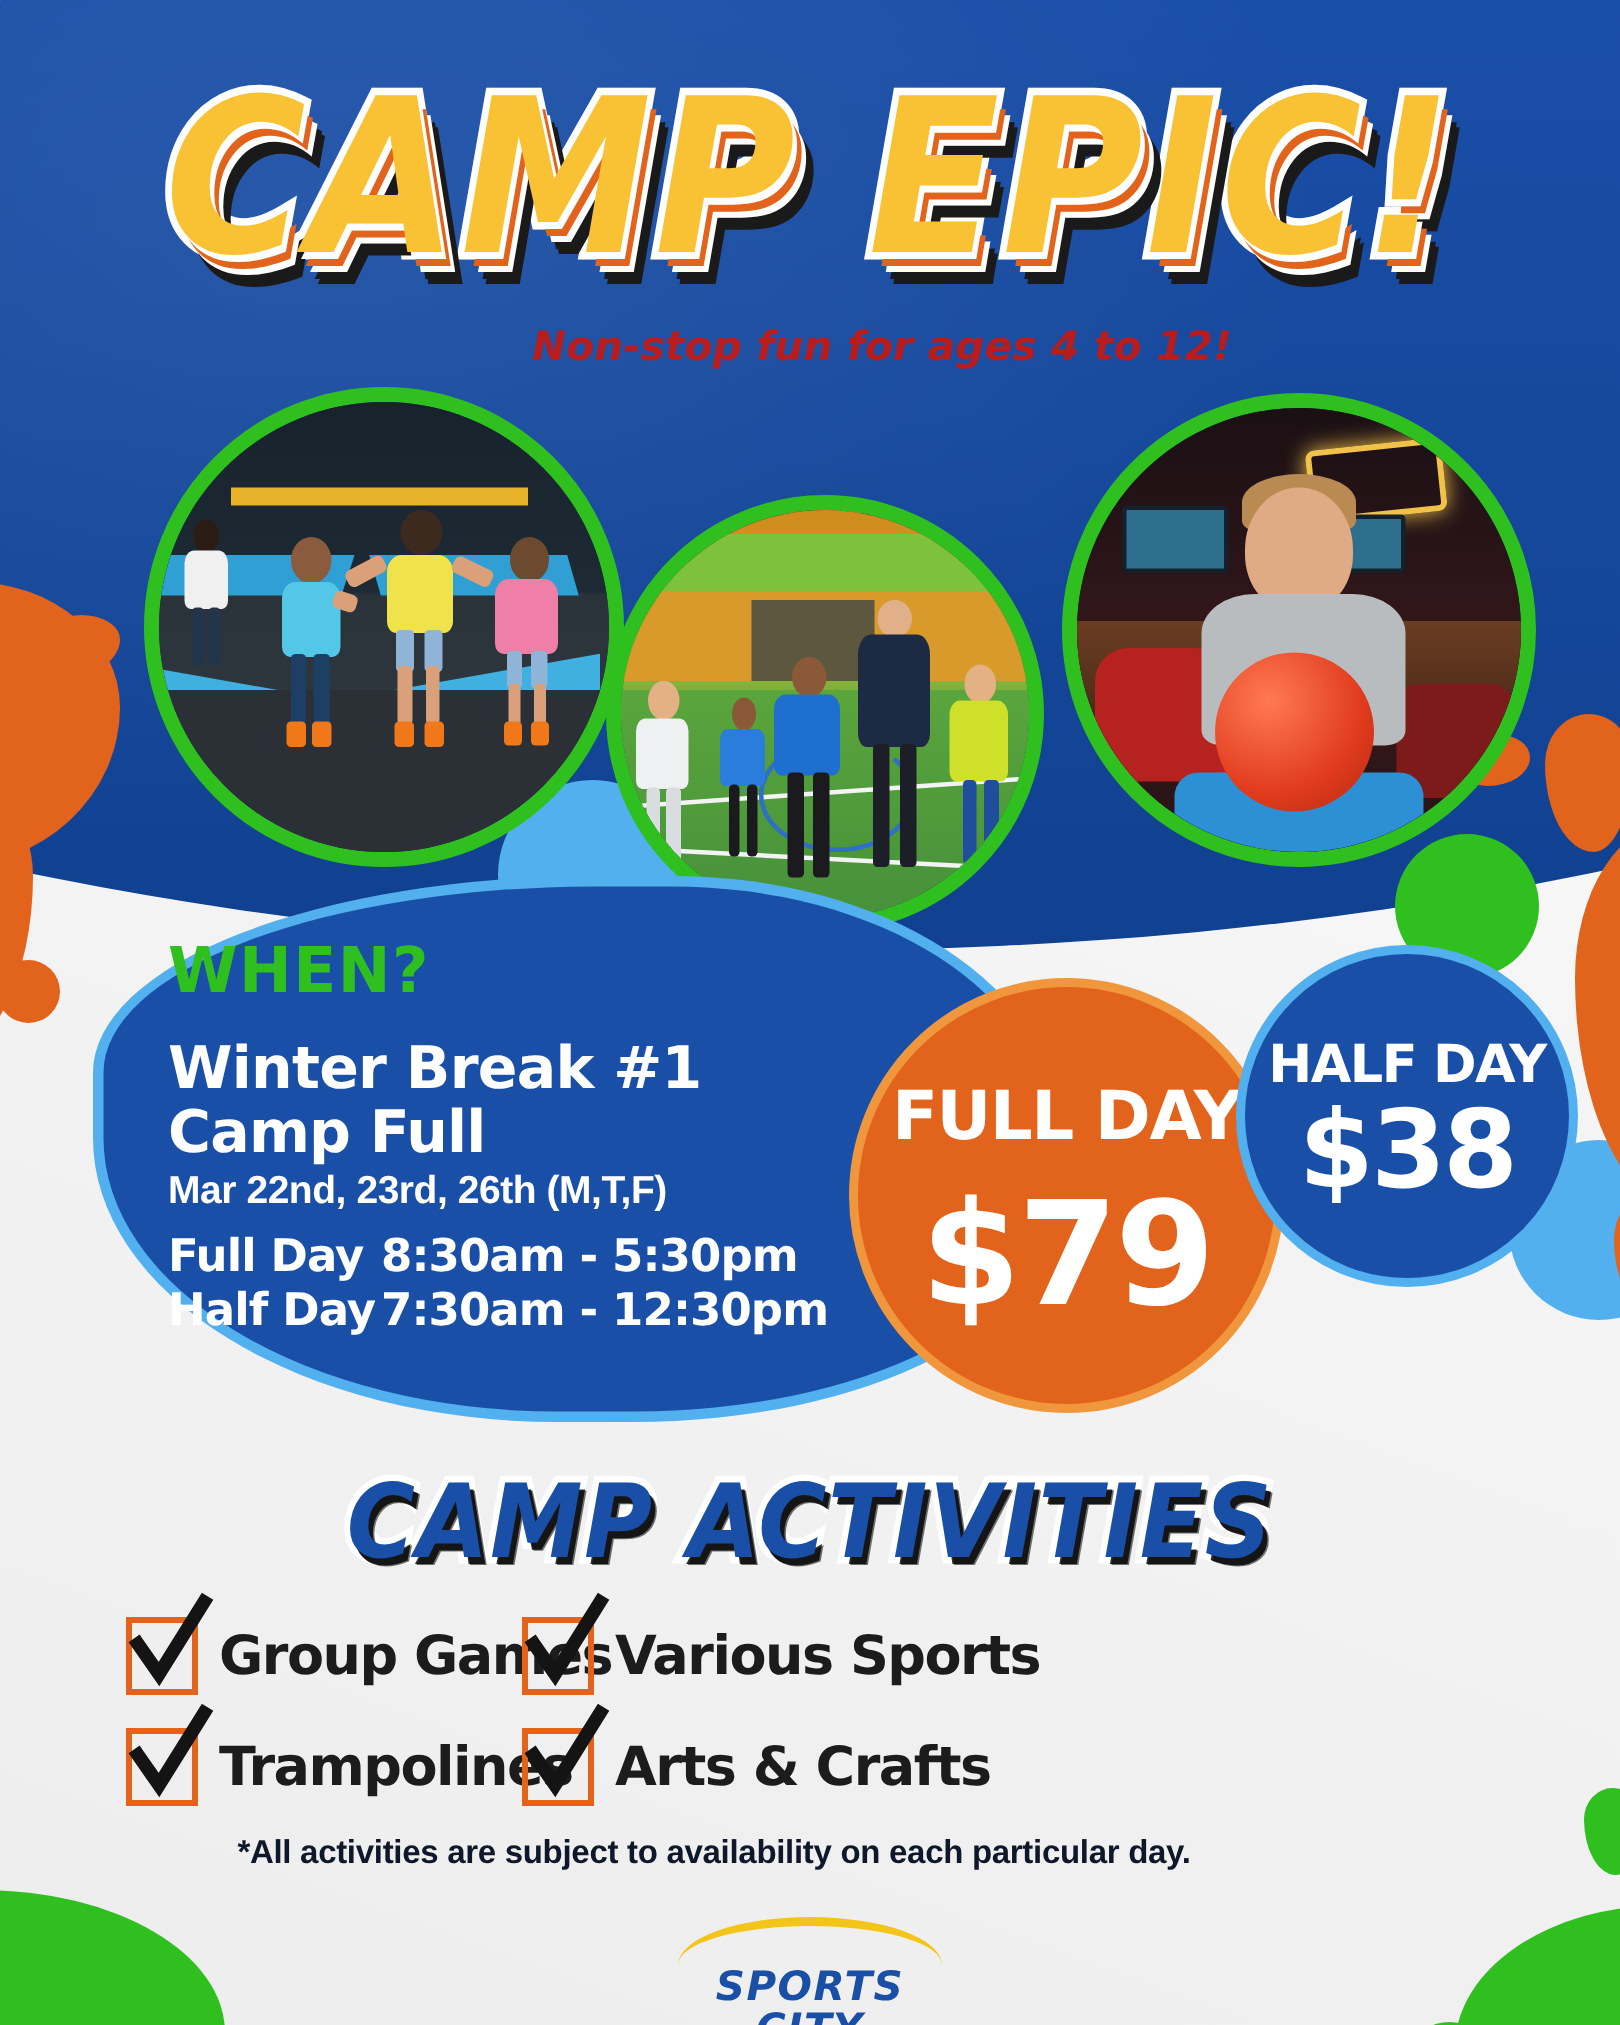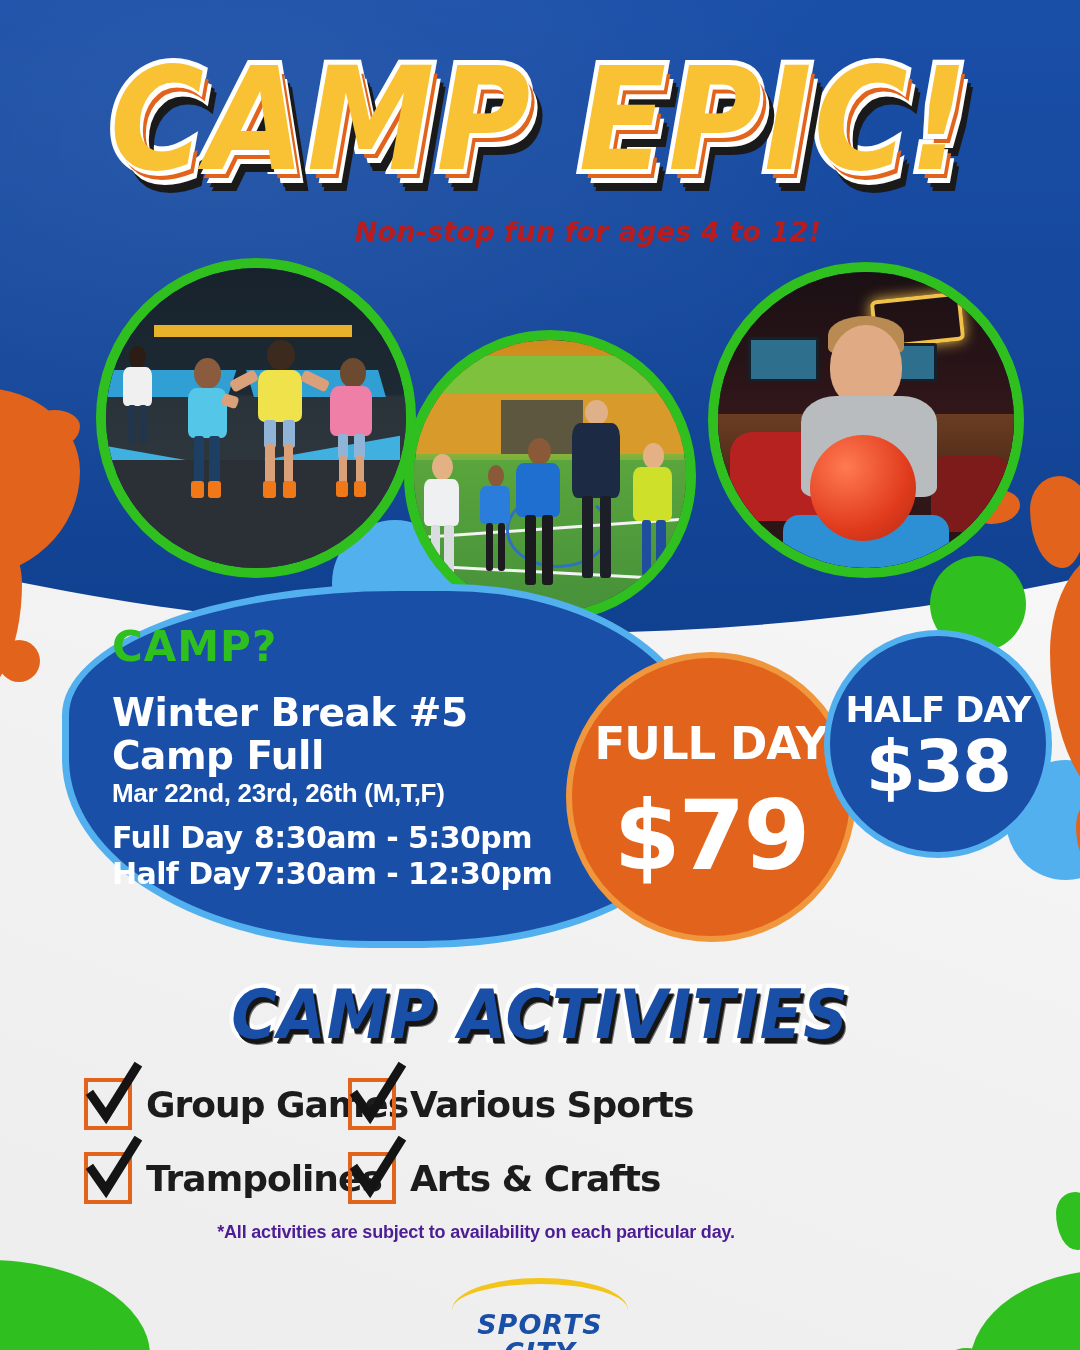--- a/index.html
+++ b/index.html
@@ -206,21 +206,21 @@
   .act-item.c2{width:250px;}
   .cbx{position:relative;width:40px;height:44px;border:4px solid #e2631b;margin-right:14px;flex:none;}
   .cbx svg{position:absolute;left:-2px;top:-16px;width:54px;height:62px;overflow:visible;}
   .act-label{
     font-family:"DejaVu Sans", sans-serif;font-weight:bold;font-size:36px;color:#1c1c1c;
     letter-spacing:-1px;white-space:nowrap;
   }
 
   .disclaimer{
     position:absolute;left:0;top:1222px;width:952px;text-align:center;
-    font-family:"Liberation Sans", sans-serif;font-weight:bold;font-size:18px;color:#4c1d95;
+    font-family:"Liberation Sans", sans-serif;font-weight:bold;font-size:22px;color:#0f172a;
     letter-spacing:-.2px;
   }
 
   
   .logo{position:absolute;left:440px;top:1278px;width:200px;text-align:center;}
   .logo .arc{width:176px;height:26px;margin:0 auto;border-top:6px solid #f3c51a;border-radius:50%/100% 100% 0 0;}
   .logo .name{
     font-family:"DejaVu Sans", sans-serif;font-weight:bold;font-style:italic;
     font-size:27px;color:#1a4fa8;letter-spacing:1px;line-height:1.05;margin-top:1px;
   }
@@ -366,22 +366,22 @@
       <div class="seat2"></div>
       <div class="hair"></div>
       <div class="kid-head"></div>
       <div class="shirt"></div>
       <div class="ramp"></div>
       <div class="ball"></div>
     </div>
   </div>
 
   <div class="when-card"></div>
-  <div class="when-title">CAMP?</div>
-  <div class="when-l1">Winter Break #5</div>
+  <div class="when-title">WHEN?</div>
+  <div class="when-l1">Winter Break #1</div>
   <div class="when-l2">Camp Full</div>
   <div class="when-date">Mar 22nd, 23rd, 26th (M,T,F)</div>
   <div class="when-row r1">
     <span class="lbl">Full Day</span><span>8:30am - 5:30pm</span>
   </div>
   <div class="when-row r2">
     <span class="lbl">Half Day</span><span>7:30am - 12:30pm</span>
   </div>
 
   <div class="price-full">

